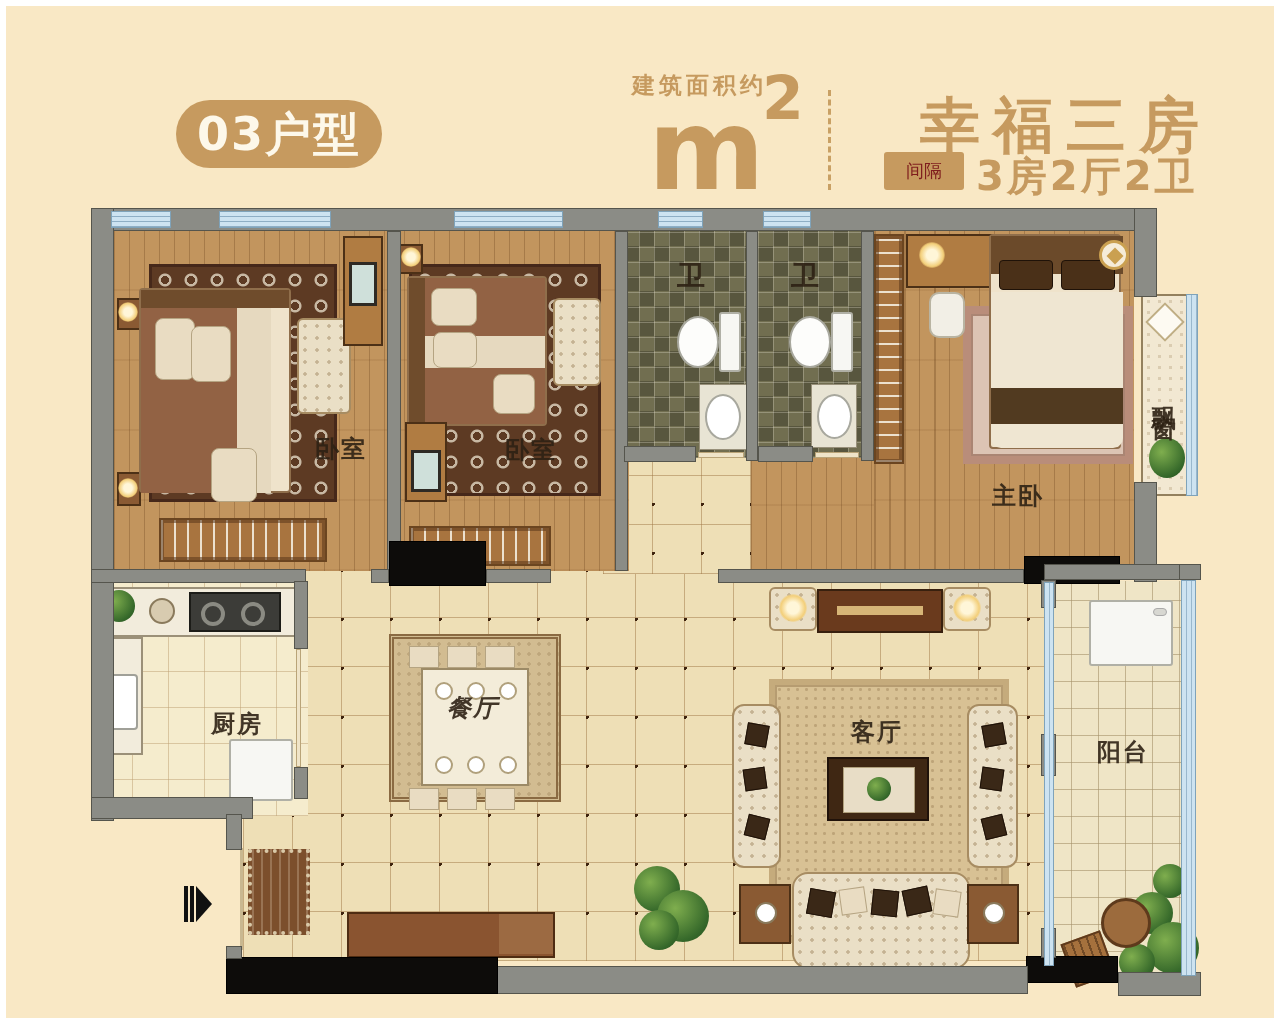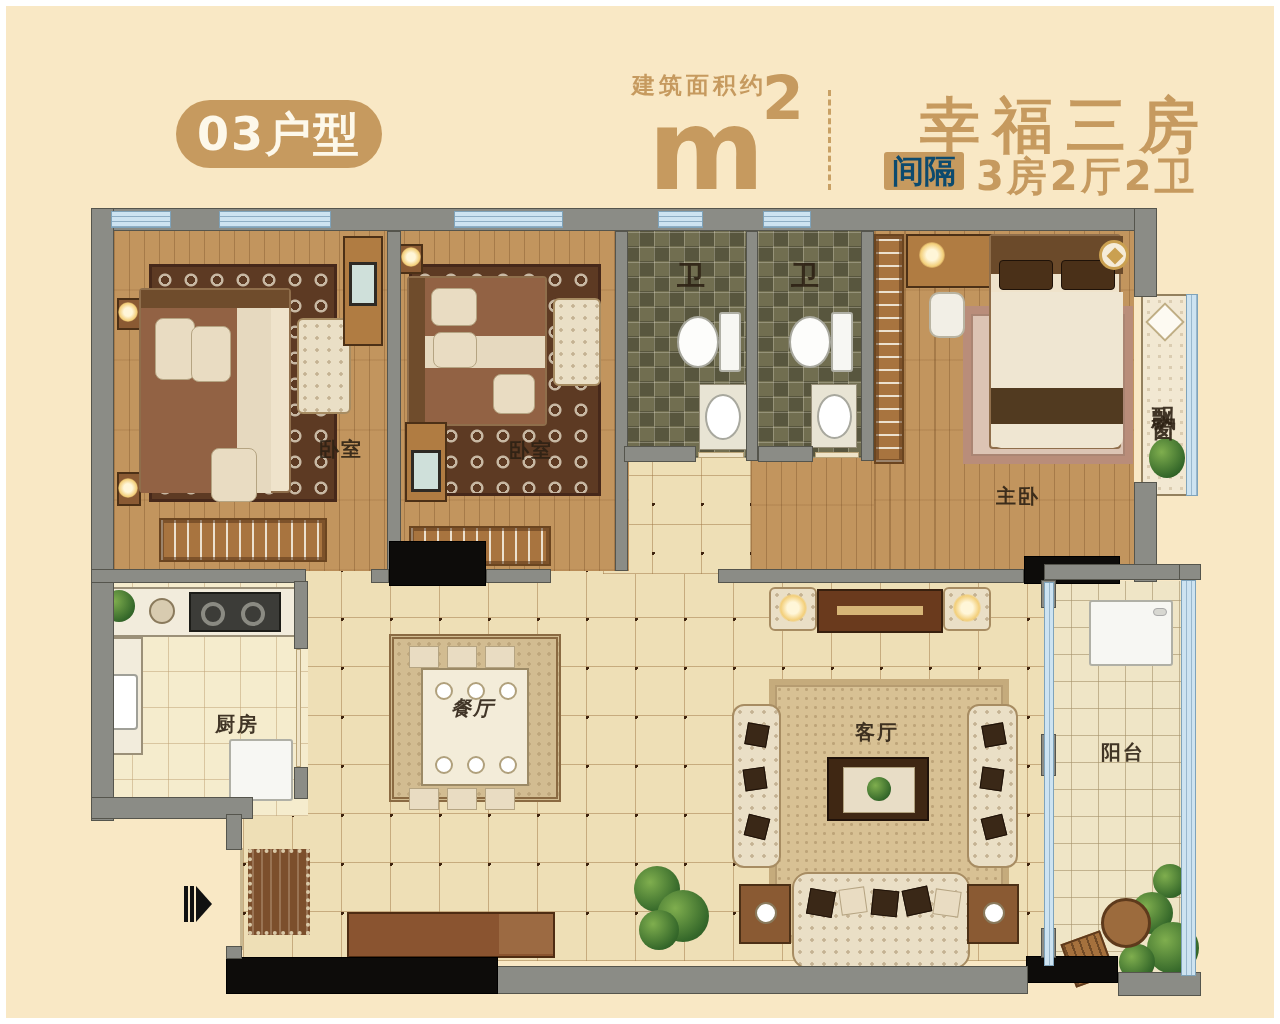--- a/index.html
+++ b/index.html
@@ -10,35 +10,35 @@
   
   .hbadge{background:#c69a5f;color:#fdf8ea;border-radius:34px;text-align:center;
           font-weight:bold;font-size:46px;line-height:68px;letter-spacing:2px;}
   .tan{color:#c69a5f;}
   .big-num{font-size:150px;line-height:1;font-weight:bold;letter-spacing:-4px;}
   .big-m{font-size:112px;line-height:1;font-weight:bold;}
   .big-sup{font-size:60px;line-height:1;font-weight:bold;}
   .area-note{font-size:23px;letter-spacing:4px;font-weight:bold;}
   .hdivider{border-left:3px dashed #c9a064;}
   .htitle{font-size:60px;font-weight:bold;letter-spacing:13px;}
-  .hbadge2{background:#c69a5f;color:#0c4a6e;text-align:center;font-size:32px;line-height:38px;border-radius:3px;font-weight:bold;}
+  .hbadge2{background:#c69a5f;color:#7f1d1d;text-align:center;font-size:18px;line-height:38px;border-radius:3px;}
   .hlayout{font-size:40px;font-weight:bold;letter-spacing:3px;}
   
   #plan{position:absolute;left:85px;top:200px;width:1122px;height:802px;}
   .floor{z-index:1;}
   .rug{z-index:2;}
   .fur{z-index:3;}
   .wall{z-index:5;background:#8b8c86;border:1px solid #55554d;}
   .wallb{z-index:5;background:#0d0c0a;border:1px solid #000;}
   .win{z-index:6;background:#cde3f1;border:1px solid #7fa3ba;
        background-image:repeating-linear-gradient(180deg,transparent 0 4px,rgba(90,130,160,.55) 4px 5px);}
   .glass{z-index:6;background:#cde3f1;border:1px solid #7fa3ba;
        background-image:repeating-linear-gradient(90deg,transparent 0 4px,rgba(90,130,160,.45) 4px 5px);}
   .leaf{z-index:6;background:#efe4c8;border:1px solid #b9a478;}
-  .lbl{z-index:9;font-weight:bold;font-size:20px;line-height:36px;color:rgba(45,33,20,.9);
+  .lbl{z-index:9;font-weight:bold;font-size:24px;line-height:36px;color:rgba(45,33,20,.9);
        text-align:center;letter-spacing:2px;}
   .vlbl{writing-mode:vertical-rl;text-orientation:upright;font-size:25px;letter-spacing:8px;line-height:40px;}
   .wood{background-color:#c2955e;background-image:
         repeating-linear-gradient(90deg,rgba(101,62,25,.30) 0 1.5px,transparent 1.5px 15px),
         repeating-linear-gradient(0deg,rgba(140,95,50,.16) 0 2px,transparent 2px 70px);}
   .tile{background-color:#eedfb6;background-image:
         radial-gradient(circle 3.2px at 0 0,#3e230e 99%,transparent),
         repeating-linear-gradient(0deg,rgba(160,120,70,.5) 0 1px,transparent 1px 49px),
         repeating-linear-gradient(90deg,rgba(160,120,70,.5) 0 1px,transparent 1px 49px);
         background-size:49px 49px,auto,auto;}

